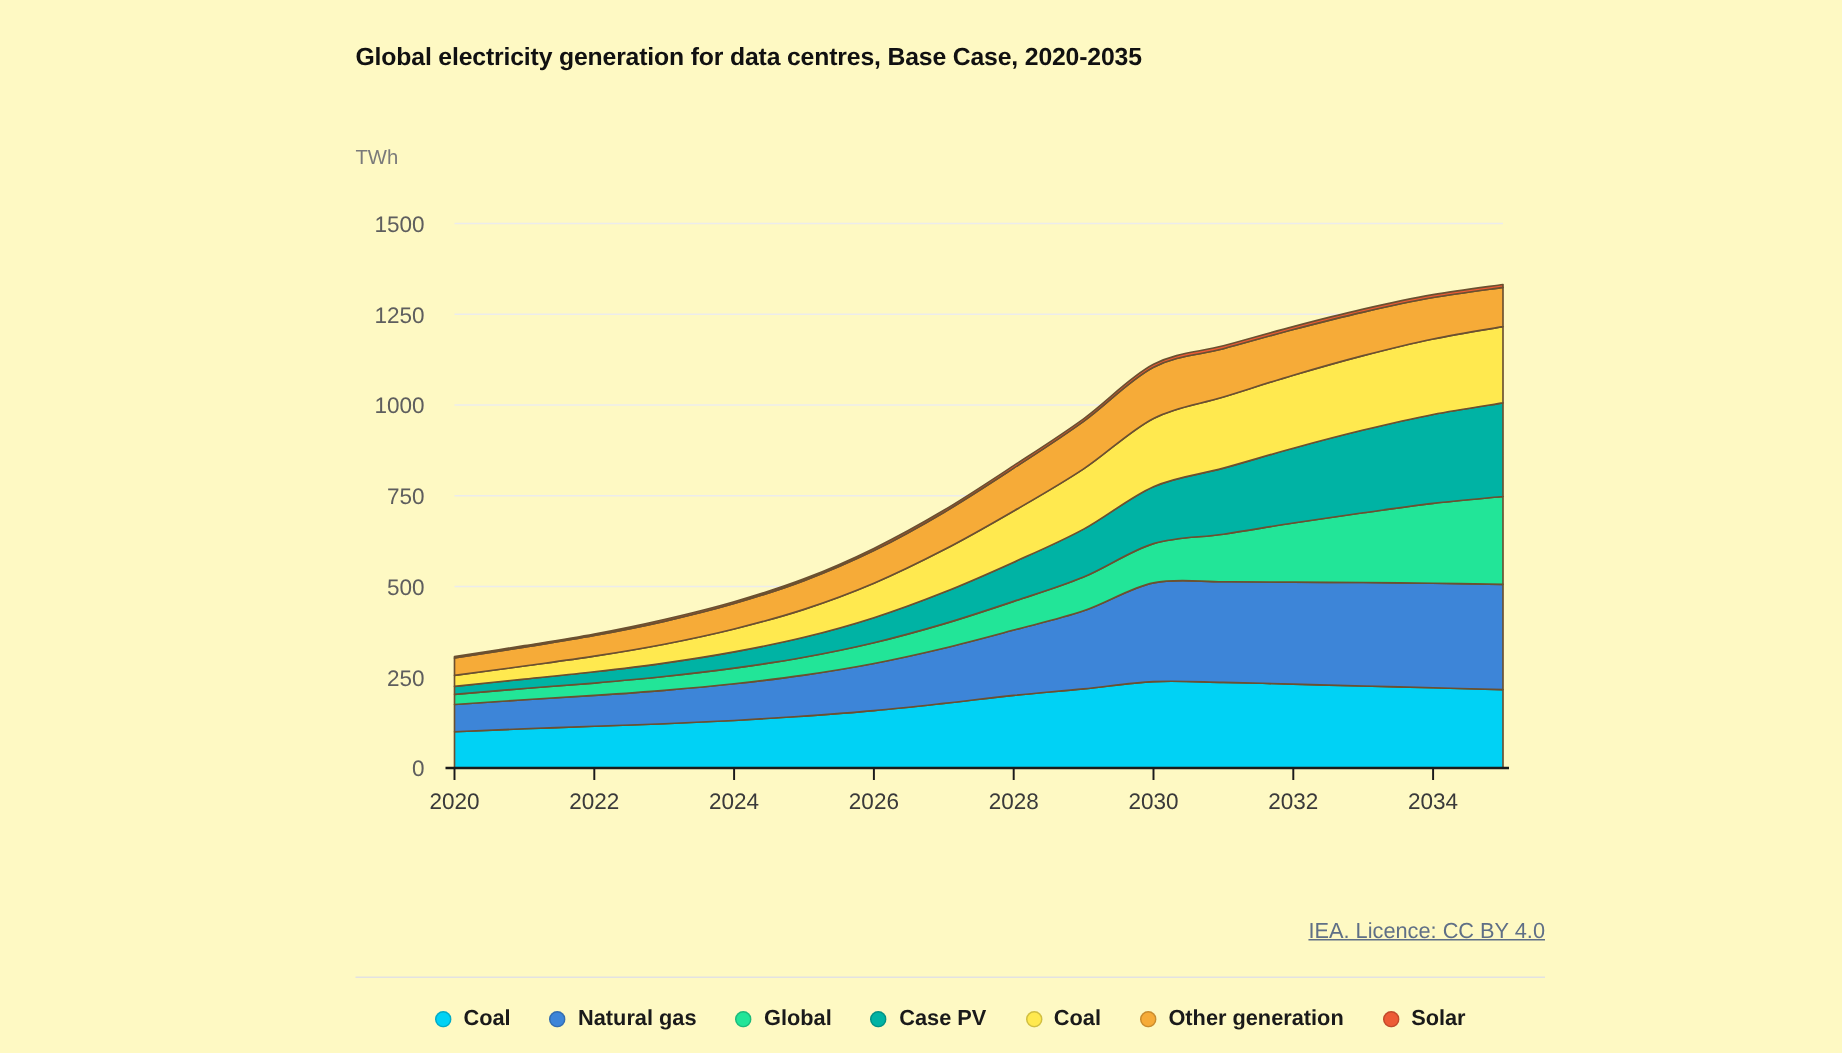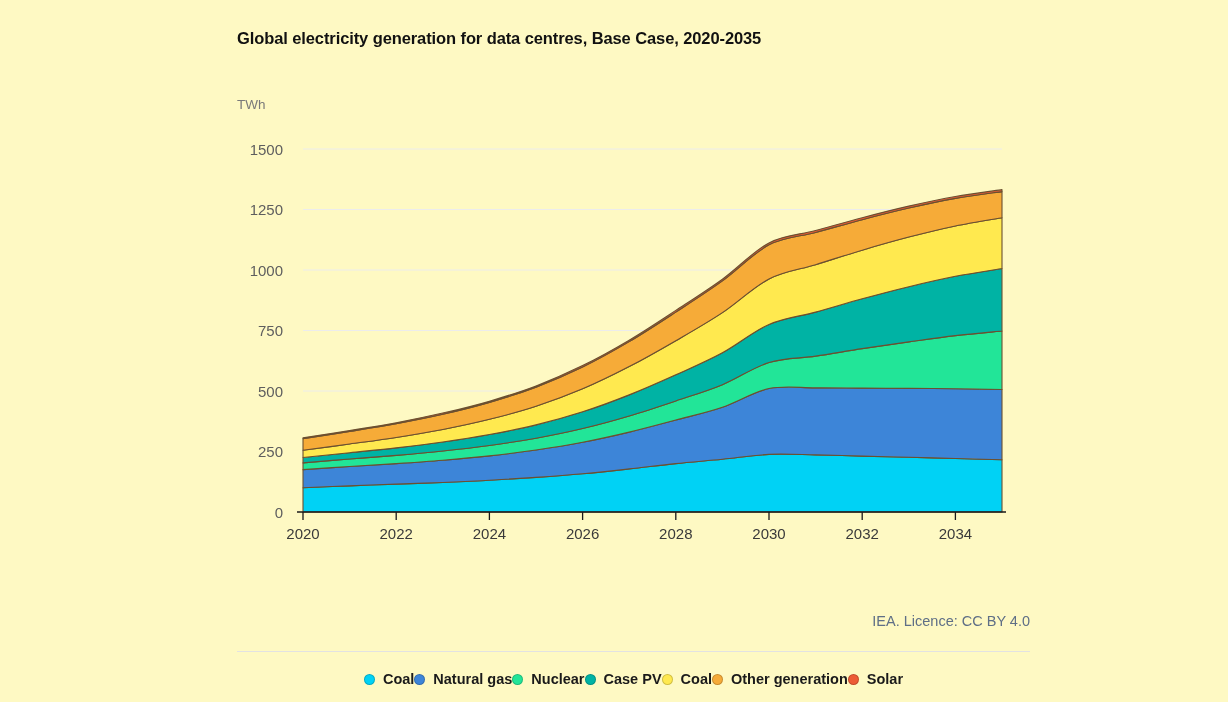--- a/index.html
+++ b/index.html
@@ -65,39 +65,41 @@
   #licence-row {
     position: absolute;
     left: 237px;
     top: 612px;
     width: 793px;
     text-align: right;
   }
   #licence-link {
     font-size: 14.5px;
     color: #5f6f86;
+    text-decoration: underline;
     cursor: pointer;
   }
   #legend-divider {
     position: absolute;
     left: 237px;
     top: 651px;
     width: 793px;
     height: 1px;
     background: #e2e2e2;
   }
   #legend {
     position: absolute;
     left: 237px;
     top: 671px;
     width: 793px;
     display: flex;
     flex-direction: row;
     align-items: center;
     justify-content: center;
+    gap: 26px;
   }
   .legend-item {
     display: flex;
     flex-direction: row;
     align-items: center;
     gap: 8px;
     cursor: pointer;
     white-space: nowrap;
   }
   .legend-dot {
@@ -174,21 +176,21 @@
       <div class="legend-item">
         <span class="legend-dot" style="background: rgb(0, 210, 245);"></span>
         <span class="legend-label">Coal</span>
       </div>
       <div class="legend-item">
         <span class="legend-dot" style="background: rgb(61, 133, 216);"></span>
         <span class="legend-label">Natural gas</span>
       </div>
       <div class="legend-item">
         <span class="legend-dot" style="background: rgb(34, 229, 152);"></span>
-        <span class="legend-label">Nuclear</span>
+        <span class="legend-label">Global</span>
       </div>
       <div class="legend-item">
         <span class="legend-dot" style="background: rgb(0, 179, 164);"></span>
         <span class="legend-label">Case PV</span>
       </div>
       <div class="legend-item">
         <span class="legend-dot" style="background: rgb(255, 233, 79);"></span>
         <span class="legend-label">Coal</span>
       </div>
       <div class="legend-item">

